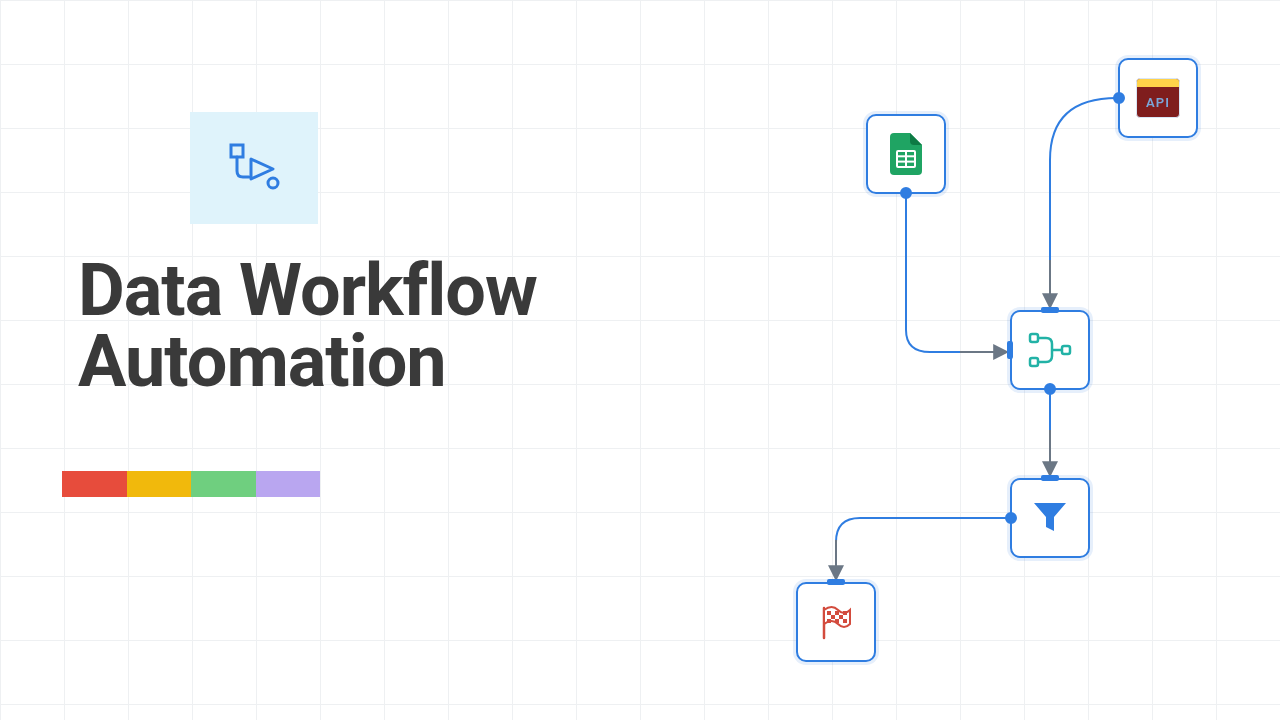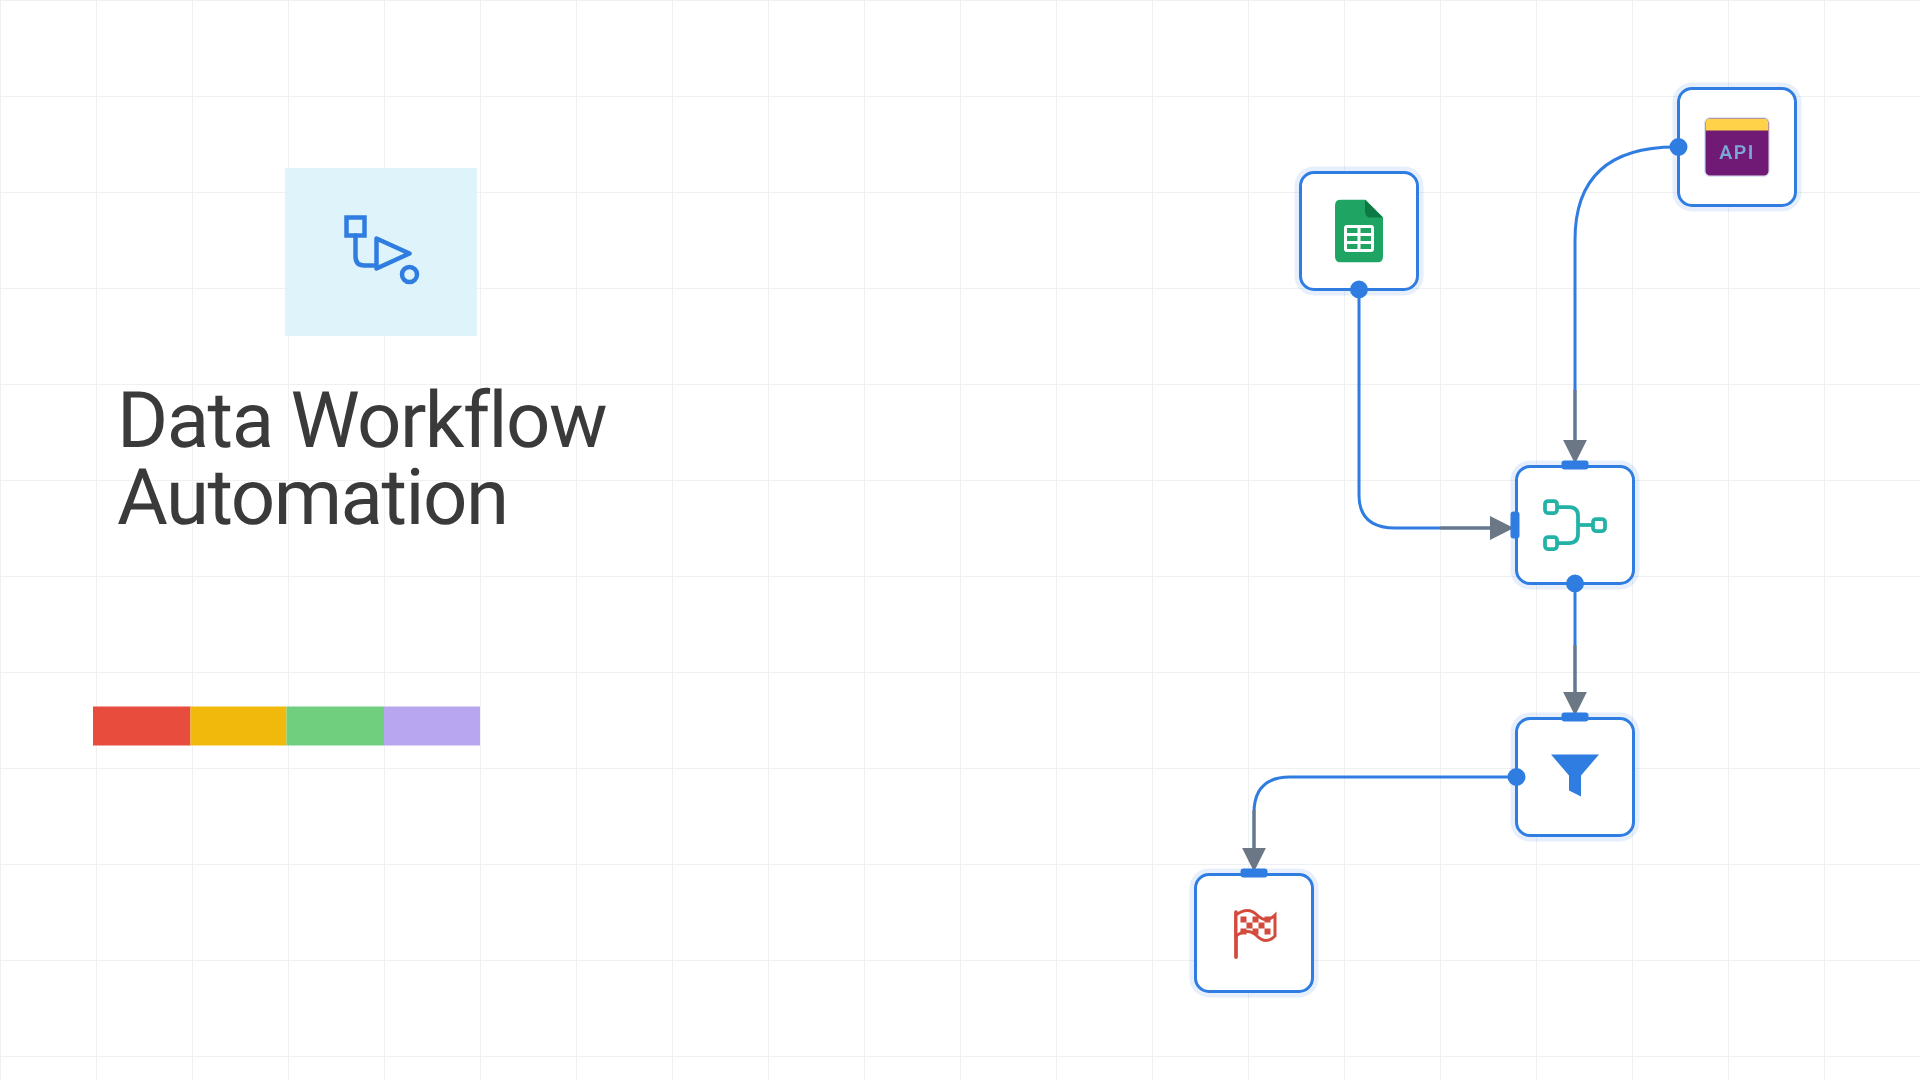--- a/index.html
+++ b/index.html
@@ -27,22 +27,22 @@
     background: #dff3fb;
     display: flex;
     align-items: center;
     justify-content: center;
   }
 
   .title {
     position: absolute;
     left: 78px;
     top: 256px;
-    font-size: 52px;
-    font-weight: 400;
+    font-size: 72px;
+    font-weight: 700;
     letter-spacing: -1px;
     line-height: 0.98;
     color: #3a3a3a;
     white-space: pre-line;
   }
 
   .color-bar {
     position: absolute;
     left: 62px;
     top: 471px;
@@ -89,21 +89,21 @@
 
   
   .sheets-icon svg, .merge-icon svg, .filter-icon svg, .flag-icon svg, .hero-icon-card svg { display:block; }
 
   .api-chip {
     width: 44px; height: 40px;
     border: 1px solid #d9e6f6;
     border-radius: 4px;
     display: flex; flex-direction: column;
     overflow: hidden;
-    background: #701a75;
+    background: #7f1d1d;
   }
   .api-chip .bar { height: 8px; background: #ffd24a; }
   .api-chip .txt { flex:1; display:flex; align-items:center; justify-content:center; font-size:13px; font-weight:600; color:#7aa6d8; letter-spacing:1px; }
 
 </style>
 </head>
 <body>
 
 <div class="canvas">
 

